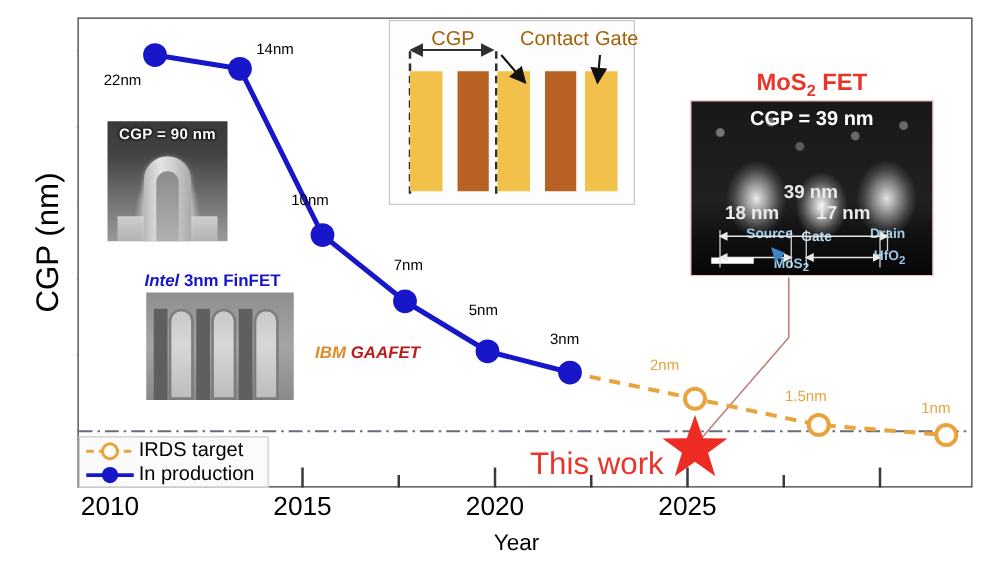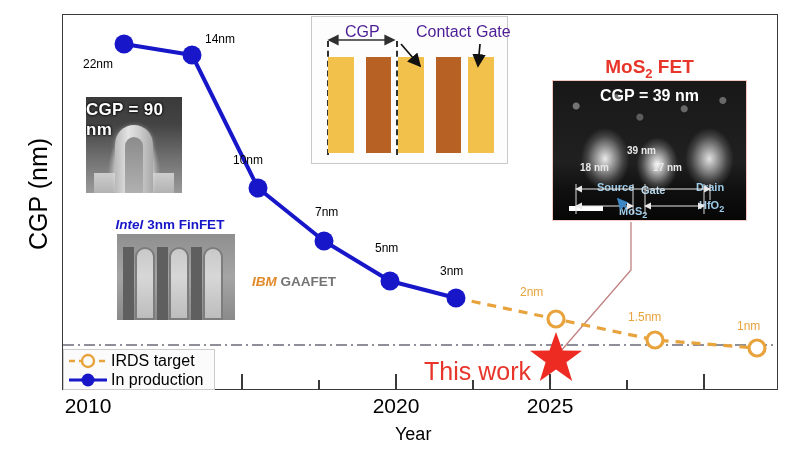--- a/index.html
+++ b/index.html
@@ -36,21 +36,21 @@
   .legend-row.r1{top:1px;}
   .legend-row.r2{top:20px;}
   .legend-sample{width:40px;height:18px;position:relative;flex:0 0 40px;}
   .legend-text{font-size:16px;color:#000;margin-left:3px;white-space:nowrap;}
 
   
   .inset{position:absolute;}
   .inset-cap{font-size:13.5px;font-weight:bold;text-align:center;white-space:nowrap;line-height:14px;}
   .inset-cap .ital{font-style:italic;}
   .micrograph{position:relative;overflow:hidden;}
-  .micro-cgp{position:absolute;left:0;right:0;top:3px;text-align:left;font-size:17px;font-weight:bold;color:#ffffff;text-shadow:0 0 3px #000,0 0 2px #000;letter-spacing:.3px;}
+  .micro-cgp{position:absolute;left:0;right:0;top:3px;text-align:center;font-size:12px;font-weight:bold;color:#ffffff;text-shadow:0 0 3px #000,0 0 2px #000;letter-spacing:.3px;}
 
   
   .mg22{width:96px;height:96px;background:
      radial-gradient(ellipse 44% 70% at 50% 78%, #d8d8d8 0%, #c3c3c3 40%, rgba(120,120,120,0) 62%),
      linear-gradient(180deg,#3a3a3a 0%,#434343 28%,#6e6e6e 62%,#9a9a9a 100%);}
   .fin{position:absolute;left:29px;top:28px;width:38px;height:68px;
        background:linear-gradient(90deg,#b9b9b9,#e4e4e4 35%,#cfcfcf 62%,#a9a9a9);
        border-radius:19px 19px 3px 3px;box-shadow:0 0 4px rgba(255,255,255,.35);}
   .fin-core{position:absolute;left:10px;top:12px;width:18px;height:56px;
        background:linear-gradient(180deg,#8c8c8c,#b0b0b0);border-radius:9px 9px 0 0;}
@@ -66,40 +66,40 @@
   .mgI{width:96px;height:86px;background:linear-gradient(180deg,#9d9d9d,#b4b4b4 55%,#8f8f8f);}
   .nsheet{position:absolute;height:13px;border-radius:7px;background:linear-gradient(180deg,#6f6f6f,#8d8d8d);border:2px solid #d2d2d2;box-sizing:border-box;}
   .gapcol{position:absolute;top:16px;width:9px;height:70px;background:#4a4a4a;}
 
   
   .cgp-box{position:absolute;left:311px;top:16px;width:197px;height:148px;background:#fdfdfd;border:1px solid #c9c9c9;box-sizing:border-box;}
   .bar{position:absolute;top:40px;height:96px;}
   .bar.gate{background:#F2C14B;}
   .bar.contact{background:#B86125;}
   .cgp-dash{position:absolute;top:24px;height:114px;width:0;border-left:2px dashed #2f2f2f;}
-  .cgp-title{position:absolute;font-size:16px;color:#4c1d95;white-space:nowrap;}
+  .cgp-title{position:absolute;font-size:16px;color:#a16207;white-space:nowrap;}
 
   
   .mos-wrap{position:absolute;left:552px;top:56px;width:165px;height:165px;}
   .mos-title{position:absolute;left:0;top:0;width:195px;text-align:center;font-size:19px;font-weight:bold;color:#E8352A;}
   .mos-img{position:absolute;left:0;top:24px;width:195px;height:141px;overflow:hidden;
     background:
       radial-gradient(ellipse 17% 30% at 27% 56%, rgba(245,245,245,.95) 0%, rgba(150,150,150,.3) 55%, rgba(0,0,0,0) 74%),
       radial-gradient(ellipse 15% 27% at 54% 60%, rgba(255,255,255,.98) 0%, rgba(160,160,160,.35) 52%, rgba(0,0,0,0) 72%),
       radial-gradient(ellipse 17% 30% at 81% 56%, rgba(240,240,240,.93) 0%, rgba(150,150,150,.3) 55%, rgba(0,0,0,0) 74%),
       radial-gradient(circle at 12% 18%, rgba(190,190,190,.55) 0 3px, rgba(0,0,0,0) 4px),
       radial-gradient(circle at 33% 12%, rgba(200,200,200,.5) 0 3px, rgba(0,0,0,0) 4px),
       radial-gradient(circle at 68% 20%, rgba(180,180,180,.5) 0 3px, rgba(0,0,0,0) 4px),
       radial-gradient(circle at 88% 14%, rgba(200,200,200,.45) 0 3px, rgba(0,0,0,0) 4px),
       radial-gradient(circle at 45% 26%, rgba(170,170,170,.45) 0 3px, rgba(0,0,0,0) 4px),
       linear-gradient(180deg,#181818 0%,#202020 58%,#101010 78%,#060606 100%);
     border:1px solid #f3c9c4;box-sizing:border-box;}
   .mos-cgp{position:absolute;left:0;right:0;top:6px;text-align:center;font-size:16px;font-weight:bold;color:#fff;}
   .mos-lab{position:absolute;font-size:11px;color:#9ecbe8;font-weight:bold;white-space:nowrap;}
-  .mos-dim{position:absolute;font-size:10px;color:#e9e9e9;font-weight:bold;white-space:nowrap;}
+  .mos-dim{position:absolute;font-size:15px;color:#e9e9e9;font-weight:bold;white-space:nowrap;}
   .mos-scalebar{position:absolute;left:16px;bottom:9px;width:34px;height:5px;background:#ffffff;}
 
   .thiswork{position:absolute;font-size:25px;color:#E8352A;white-space:nowrap;}
 </style>
 </head>
 <body>
 
 <div id="root">
 
   <div class="axis-title-y" style="left:24px;top:250px;">CGP (nm)</div>
@@ -121,20 +121,21 @@
   <div class="tick xtick-minor" style="left:164px;"></div>
   <div class="tick xtick-major" style="left:241px;"></div>
   <div class="tick xtick-minor" style="left:318px;"></div>
   <div class="tick xtick-major" style="left:395px;"></div>
   <div class="tick xtick-minor" style="left:472px;"></div>
   <div class="tick xtick-major" style="left:549px;"></div>
   <div class="tick xtick-minor" style="left:626px;"></div>
   <div class="tick xtick-major" style="left:703px;"></div>
 
   <div class="xlab" style="left:48px;">2010</div>
+  <div class="xlab" style="left:202px;">2015</div>
   <div class="xlab" style="left:356px;">2020</div>
   <div class="xlab" style="left:510px;">2025</div>
 
   <div class="axis-title-x" style="left:395px;top:424px;">Year</div>
 
   <div class="inset" style="left:72px;top:95px;">
     <div class="micrograph mg22" style="margin-top:2px;margin-left:14px;">
       <div class="fin-base"></div>
       <div class="fin">
         <div class="fin-core"></div>
@@ -152,21 +153,21 @@
       <div class="fin3" style="left:18px;"></div>
       <div class="gap3" style="left:40px;"></div>
       <div class="fin3" style="left:52px;"></div>
       <div class="gap3" style="left:74px;"></div>
       <div class="fin3" style="left:86px;"></div>
     </div>
   </div>
 
   <div class="inset" style="left:252px;top:275px;">
     <div class="inset-cap">
-      <span class="ital" style="color:#E08A2B;">IBM</span><span style="color:#737373;"> GAAFET</span>
+      <span class="ital" style="color:#E08A2B;">IBM</span><span style="color:#b91c1c;font-style:italic;"> GAAFET</span>
     </div>
   </div>
 
   <div class="cgp-box">
     <div class="cgp-dash" style="left:15px;"></div>
     <div class="cgp-dash" style="left:84px;"></div>
     <div class="bar gate" style="left:16px;width:26px;"></div>
     <div class="bar contact" style="left:54px;width:25px;"></div>
     <div class="bar gate" style="left:86px;width:26px;"></div>
     <div class="bar contact" style="left:124px;width:25px;"></div>

